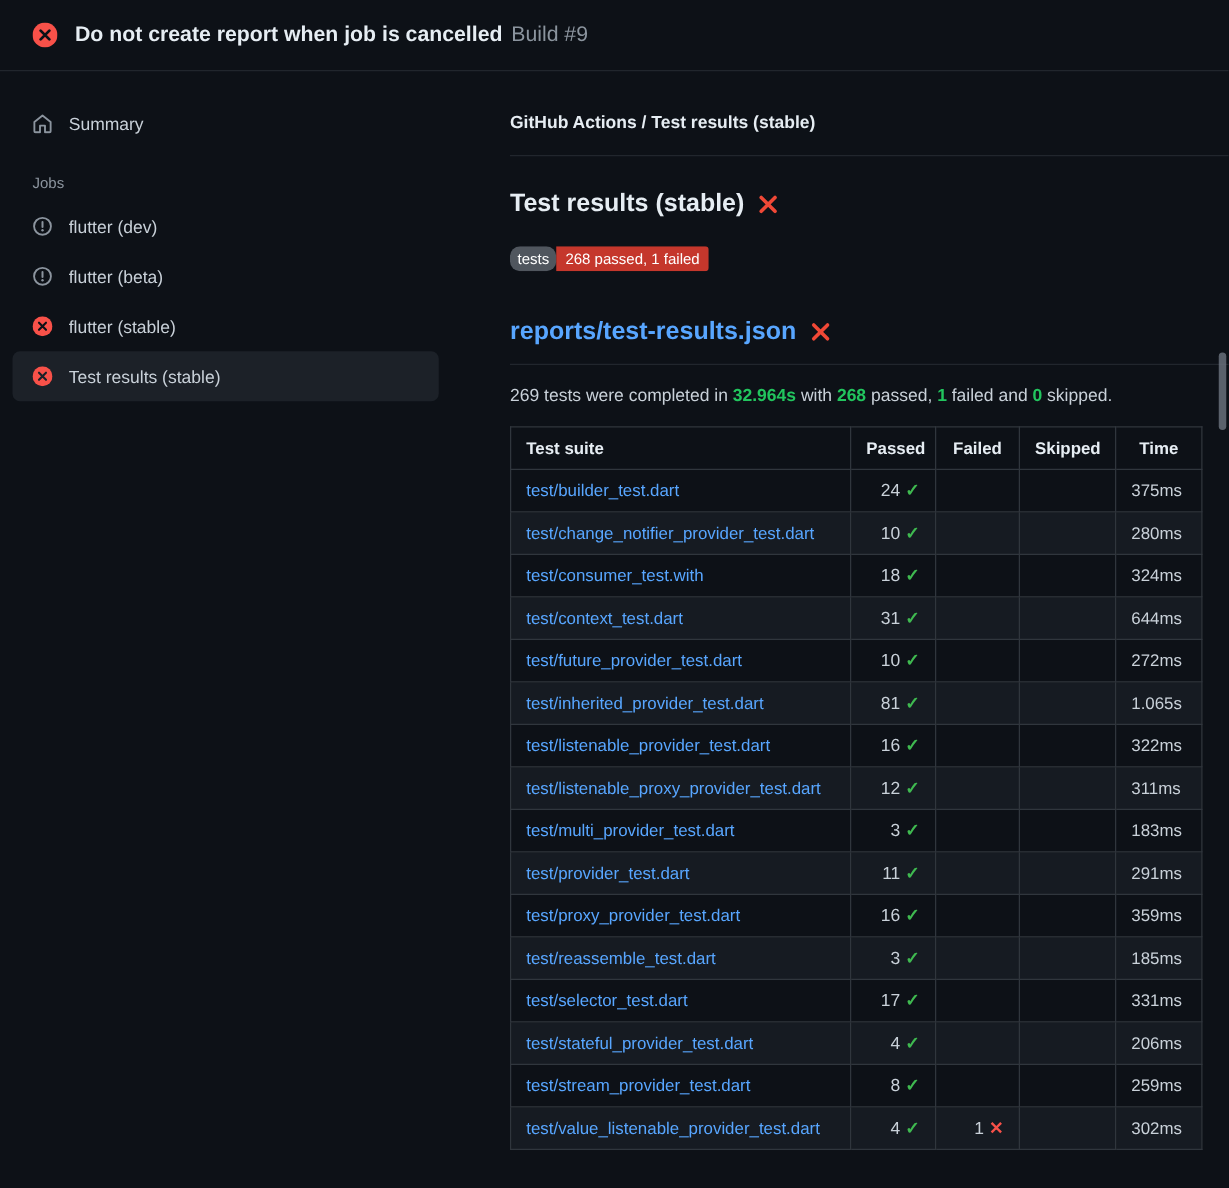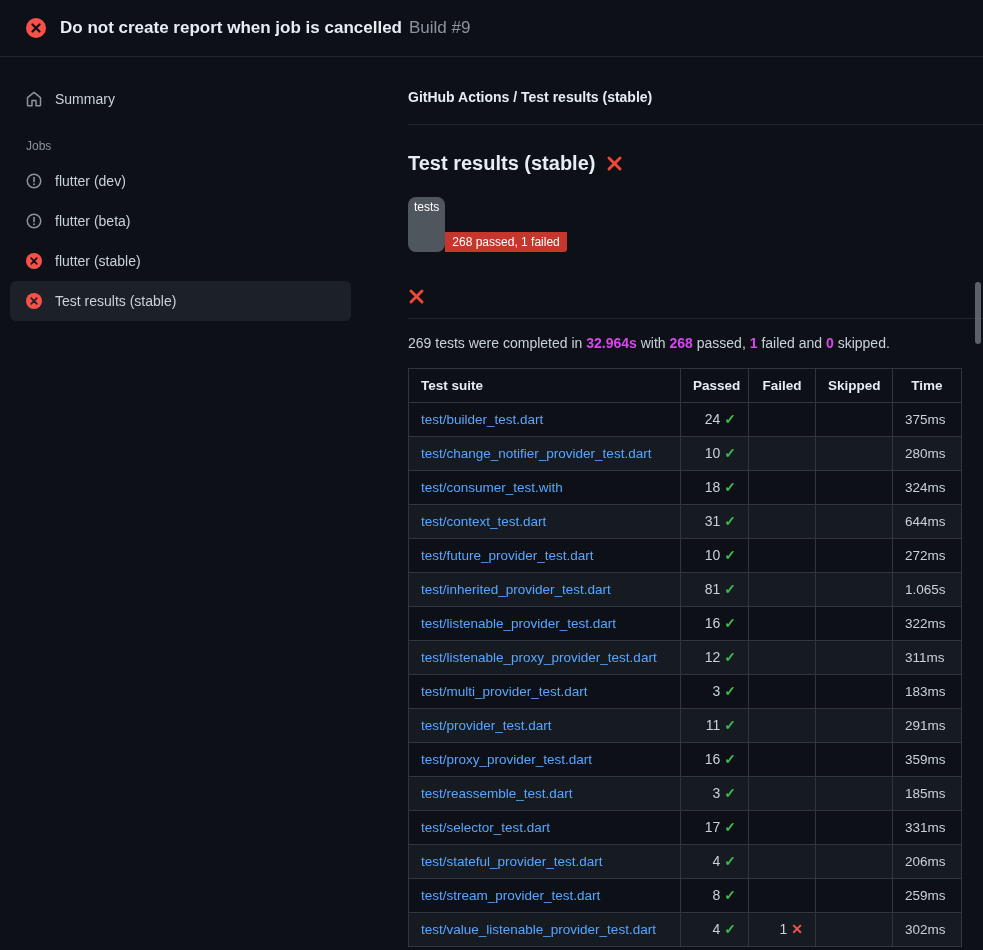--- a/index.html
+++ b/index.html
@@ -46,32 +46,32 @@
     font-size:20px; font-weight:700; color:#e6edf3; line-height:25px;
   }
   .fail-x { flex:none; display:block; }
 
   .badge {
     display:inline-flex; margin-top:21px;
     font-size:12px; line-height:14px; color:#ffffff;
     border-radius:3px; overflow:hidden;
   }
   .badge-label { background:#50565e; padding:3px 6px;border-radius:8px; }
-  .badge-value { background:#c5372c; padding:3px 7px;margin-top:35px; }
+  .badge-value { background:#c5372c; padding:3px 7px; }
 
   .report-title {
     display:flex; align-items:center; gap:11px;
     margin-top:36px; padding-bottom:13px;
     border-bottom:1px solid #21262d;
     font-size:20px; font-weight:700; color:#58a6ff; line-height:25px;
     cursor:pointer;
   }
 
   .summary-line { margin-top:16px; font-size:14px; color:#c9d1d9; }
-  .summary-line b { color:#d946ef; font-weight:700; }
+  .summary-line b { color:#22c55e; font-weight:700; }
 
   
   table.results {
     border-collapse:collapse; table-layout:fixed;
     width:553px; margin-top:17px; font-size:14px;
   }
   .results th, .results td {
     border:1px solid #30363d;
     padding:8px 12px; line-height:17px;
     overflow:hidden; white-space:nowrap;
@@ -171,20 +171,21 @@
           <path d="M2.8 2.8l10.4 10.4M13.2 2.8L2.8 13.2" stroke="#f04836" stroke-width="2.7" stroke-linecap="round"></path>
         </svg>
       </h2>
 
       <div class="badge">
         <span class="badge-label">tests</span>
         <span class="badge-value">268 passed, 1 failed</span>
       </div>
 
       <h3 class="report-title">
+        <span>reports/test-results.json</span>
         <svg class="fail-x" width="17" height="17" viewBox="0 0 16 16">
           <path d="M2.8 2.8l10.4 10.4M13.2 2.8L2.8 13.2" stroke="#f04836" stroke-width="2.7" stroke-linecap="round"></path>
         </svg>
       </h3>
 
       <p class="summary-line"><span>269 tests were completed in </span><b>32.964s</b><span> with </span><b>268</b><span> passed, </span><b>1</b><span> failed and </span><b>0</b><span> skipped.</span></p>
 
       <table class="results">
         <thead>
           <tr>

